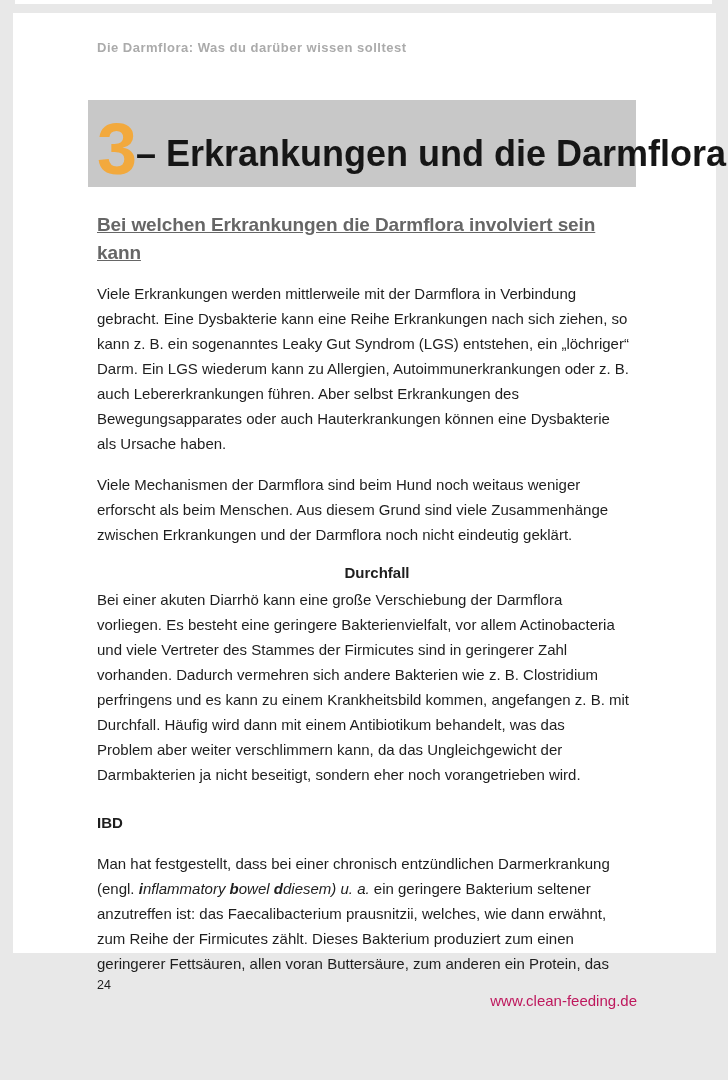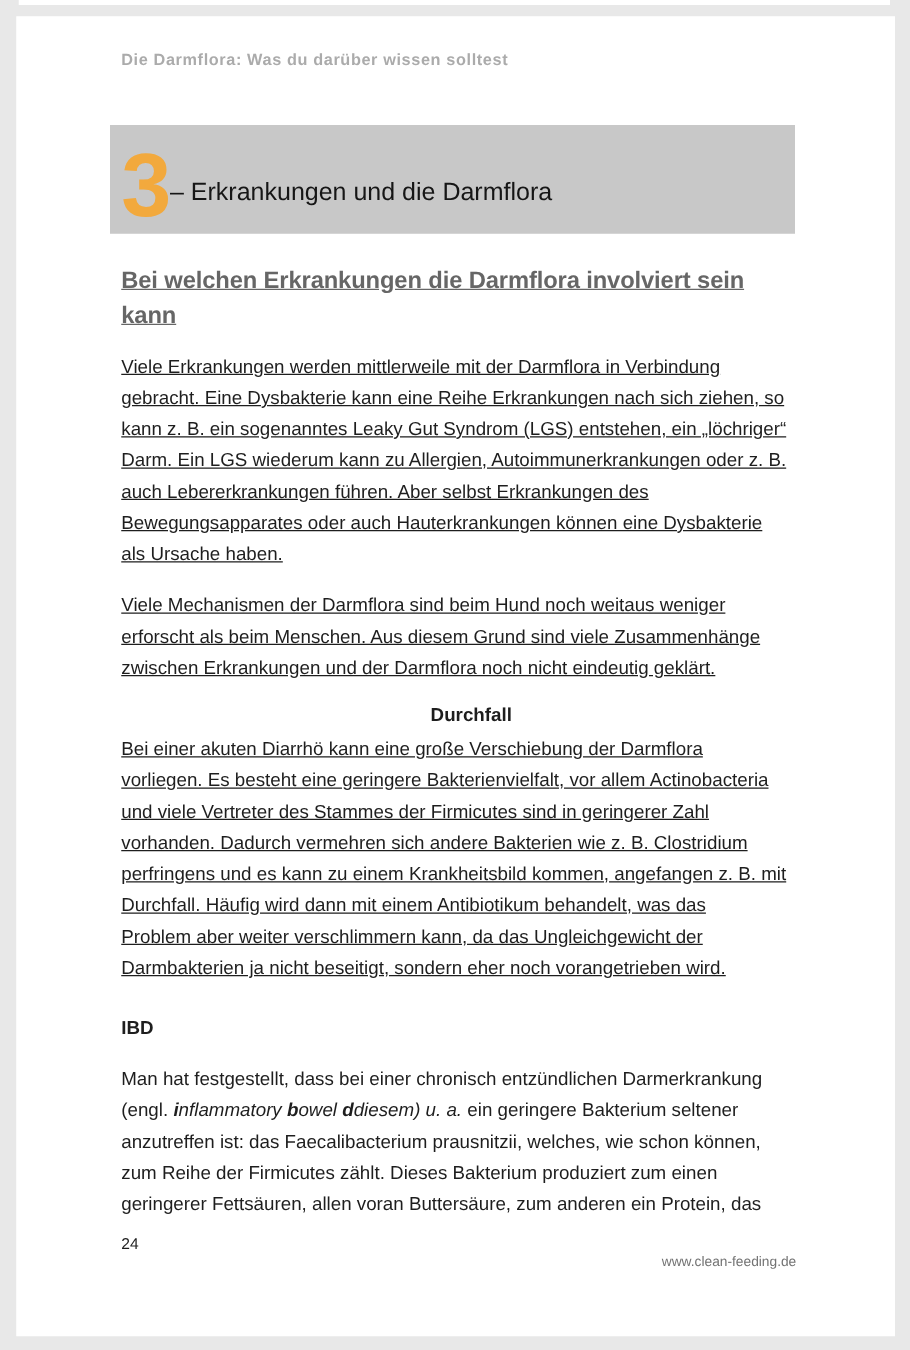--- a/index.html
+++ b/index.html
@@ -10,21 +10,21 @@
     position: relative;
     overflow: hidden;
   }
   .prev-page-edge {
     position: absolute; left: 15px; top: 0;
     width: 697px; height: 4px;
     background: #FFFFFF;
   }
   .page {
     position: absolute; left: 13px; top: 13px;
-    width: 703px; height: 1056px;
+    width: 703px; height: 940px;
     background: #FFFFFF;
     box-sizing: border-box;
     padding: 27px 59px 0 84px;
   }
   .running-header {
     font-size: 13px; font-weight: bold;
     line-height: 16px;
     color: #ABABAB;
     letter-spacing: 0.5px;
   }
@@ -34,56 +34,55 @@
     width: 548px; height: 87px;
     background: #C8C8C8;
   }
   .chapter-number {
     position: absolute; left: 9px; top: 13px;
     font-size: 72px; line-height: 72px; font-weight: bold;
     color: #F2A93D;
   }
   .chapter-title {
     position: absolute; left: 48px; top: 40px;
-    font-size: 20px; line-height: 28px; font-weight: normal;
+    font-size: 36px; line-height: 28px; font-weight: bold;
     color: #161616;
     white-space: nowrap;
   }
   .section-heading {
     margin: 24px 0 0;
     font-size: 19px; line-height: 28px; font-weight: bold;
     color: #666666;
     text-decoration: underline;
     white-space: pre-line;
     letter-spacing: -0.1px;
   }
   p.body-para {
     margin: 16px 0 0;
     font-size: 15px; line-height: 25px;
     color: #1E1E1E;
     white-space: pre-line;
-    text-decoration: underline;
   }
   p.first-para { margin-top: 14px; }
   h3.subheading {
     margin: 0;
     font-size: 15px; line-height: 25px; font-weight: bold;
     color: #1E1E1E;
   }
   h3.sub-durchfall { margin-top: 13px; text-align: center; }
   h3.sub-ibd { margin-top: 23px; }
-  .para-runs { margin: 16px 0 12px; font-size: 15px; line-height: 25px; color: #1E1E1E; }
+  .para-runs { margin: 16px 0 2px; font-size: 15px; line-height: 25px; color: #1E1E1E; }
   .para-runs .line { white-space: pre-wrap; }
   .page-number {
     font-size: 12.5px; line-height: 15px;
     color: #1E1E1E;
   }
   .footer-url {
-    font-size: 11px; line-height: 15px;
-    color: #737373;
+    font-size: 15px; line-height: 15px;
+    color: #be185d;
     text-align: right;
     padding-right: 20px;
   }
 </style>
 </head>
 <body>
 
 <div class="prev-page-edge"></div>
 
 <div class="page">
@@ -119,21 +118,21 @@
 perfringens und es kann zu einem Krankheitsbild kommen, angefangen z. B. mit
 Durchfall. Häufig wird dann mit einem Antibiotikum behandelt, was das
 Problem aber weiter verschlimmern kann, da das Ungleichgewicht der
 Darmbakterien ja nicht beseitigt, sondern eher noch vorangetrieben wird.</p>
 
   <h3 class="subheading sub-ibd">IBD</h3>
 
   <div class="para-runs">
     <div class="line">Man hat festgestellt, dass bei einer chronisch entzündlichen Darmerkrankung</div>
     <div class="line"><span>(engl. </span><i><b>i</b><span>nflammatory </span><b>b</b><span>owel </span><b>d</b><span>diesem) u. a.</span></i><span> ein geringere Bakterium seltener</span></div>
-    <div class="line">anzutreffen ist: das Faecalibacterium prausnitzii, welches, wie schon können,</div>
+    <div class="line">anzutreffen ist: das Faecalibacterium prausnitzii, welches, wie dann erwähnt,</div>
     <div class="line">zum Reihe der Firmicutes zählt. Dieses Bakterium produziert zum einen</div>
     <div class="line">geringerer Fettsäuren, allen voran Buttersäure, zum anderen ein Protein, das</div>
   </div>
 
   <div class="page-number">24</div>
 
   <div class="footer-url">www.clean-feeding.de</div>
 
 </div>
 

